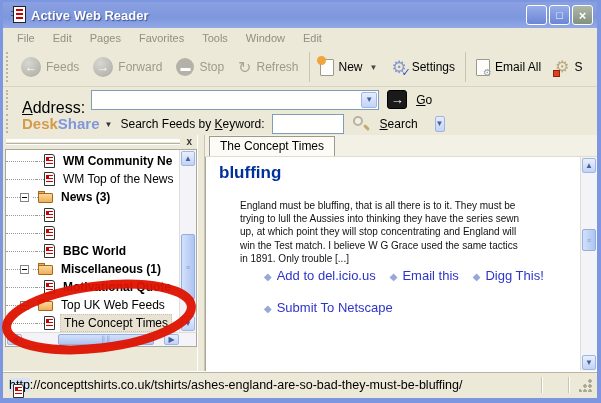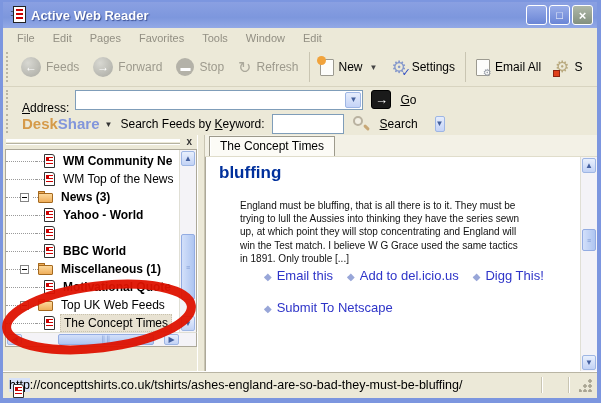--- a/index.html
+++ b/index.html
@@ -40,21 +40,21 @@
   .gear { font-size:17px; color:#8598CC; line-height:1; position:relative; }
   .gear .check { position:absolute; right:-4px; bottom:-2px; color:#2B49C3; font-size:11px; font-weight:bold; }
   .gear2 { font-size:16px; color:#B9A97E; line-height:1; position:relative; }
   .gear2 .red { position:absolute; left:-2px; bottom:-2px; width:7px; height:7px; background:#E0401B; border:1px solid #8C2410; }
   .doc-gear { position:relative; }
   .doc-gear .mini { position:absolute; right:-3px; bottom:-3px; font-size:10px; color:#9aa0aa; }
   .dd-arrow { font-size:8px; color:#444; margin-left:2px; }
 
   
   .addressbar { height:25px; display:flex; align-items:center; padding-left:2px; flex:0 0 auto; }
-  .addr-label { margin:17px 6px 0 8px; font-size:12px; }
+  .addr-label { margin:17px 6px 0 8px; font-size:16px; }
   .combo { background:#fff; border:1px solid #7F9DB9; height:20px; display:flex; align-items:center; }
   .combo input { border:none; outline:none; flex:1; height:100%; font-size:12px; padding:0 3px; font-family:inherit; background:transparent; }
   .combo .drop { width:16px; height:16px; margin:1px; background:linear-gradient(#E6EDFC,#C4D3F7); border:1px solid #9EB6E4; border-radius:2px; color:#44609C; font-size:8px; display:flex; align-items:center; justify-content:center; }
   .addr-combo { width:288px; }
   .go-btn { width:20px; height:19px; background:#1A1A1A; border:1px solid #000; border-radius:3px; color:#fff; display:flex; align-items:center; justify-content:center; font-size:13px; font-weight:bold; margin-left:8px; }
   .go-label { margin-left:9px; font-size:12px; }
 
   
   .dsbar { height:23px; display:flex; align-items:center; padding-left:2px; flex:0 0 auto; }
   .ds-logo { font-weight:bold; font-size:15px; margin:0 2px 0 8px; letter-spacing:0; }
@@ -289,21 +289,20 @@
               </div>
               <div class="tree-row bold">
                 <span class="dots" style="width: 30px;"></span>
                 <span class="dots" style="width: 8px;"></span>
                 <span class="feed-ico">
                   <b></b>
                   <i></i>
                   <i></i>
                   <i></i>
                 </span>
-                <span class="tree-label">Yahoo - World</span>
               </div>
               <div class="tree-row bold">
                 <span class="dots" style="width: 30px;"></span>
                 <span class="dots" style="width: 8px;"></span>
                 <span class="feed-ico">
                   <b></b>
                   <i></i>
                   <i></i>
                   <i></i>
                 </span>
@@ -395,22 +394,22 @@
       <div class="content">
         <div class="ctabbar">
           <div class="ctab">The Concept Times</div>
         </div>
         <div class="cbody">
           <div class="cinner">
             <div class="post-title">bluffing</div>
             <div class="post-para">England must be bluffing, that is all there is to it. They must be trying to lull the Aussies into thinking they have the series sewn up, at which point they will stop concentrating and England will win the Test match. I believe W G Grace used the same tactics in 1891. Only trouble [...]</div>
             <div id="linkrows">
                 <div class="link-row">
+                  <span class="plink"><span class="diamond">◆</span>Add to del.icio.us</span>
                   <span class="plink"><span class="diamond">◆</span>Email this</span>
-                  <span class="plink"><span class="diamond">◆</span>Add to del.icio.us</span>
                   <span class="plink"><span class="diamond">◆</span>Digg This!</span>
                 </div>
                 <div class="link-row">
                   <span class="plink"><span class="diamond">◆</span>Submit To Netscape</span>
                 </div>
               </div>
           </div>
           <div class="vsb">
             <div class="sb-btn" style="top:1px">▲</div>
             <div class="sb-thumb" style="top:72px;height:22px">≡</div>

